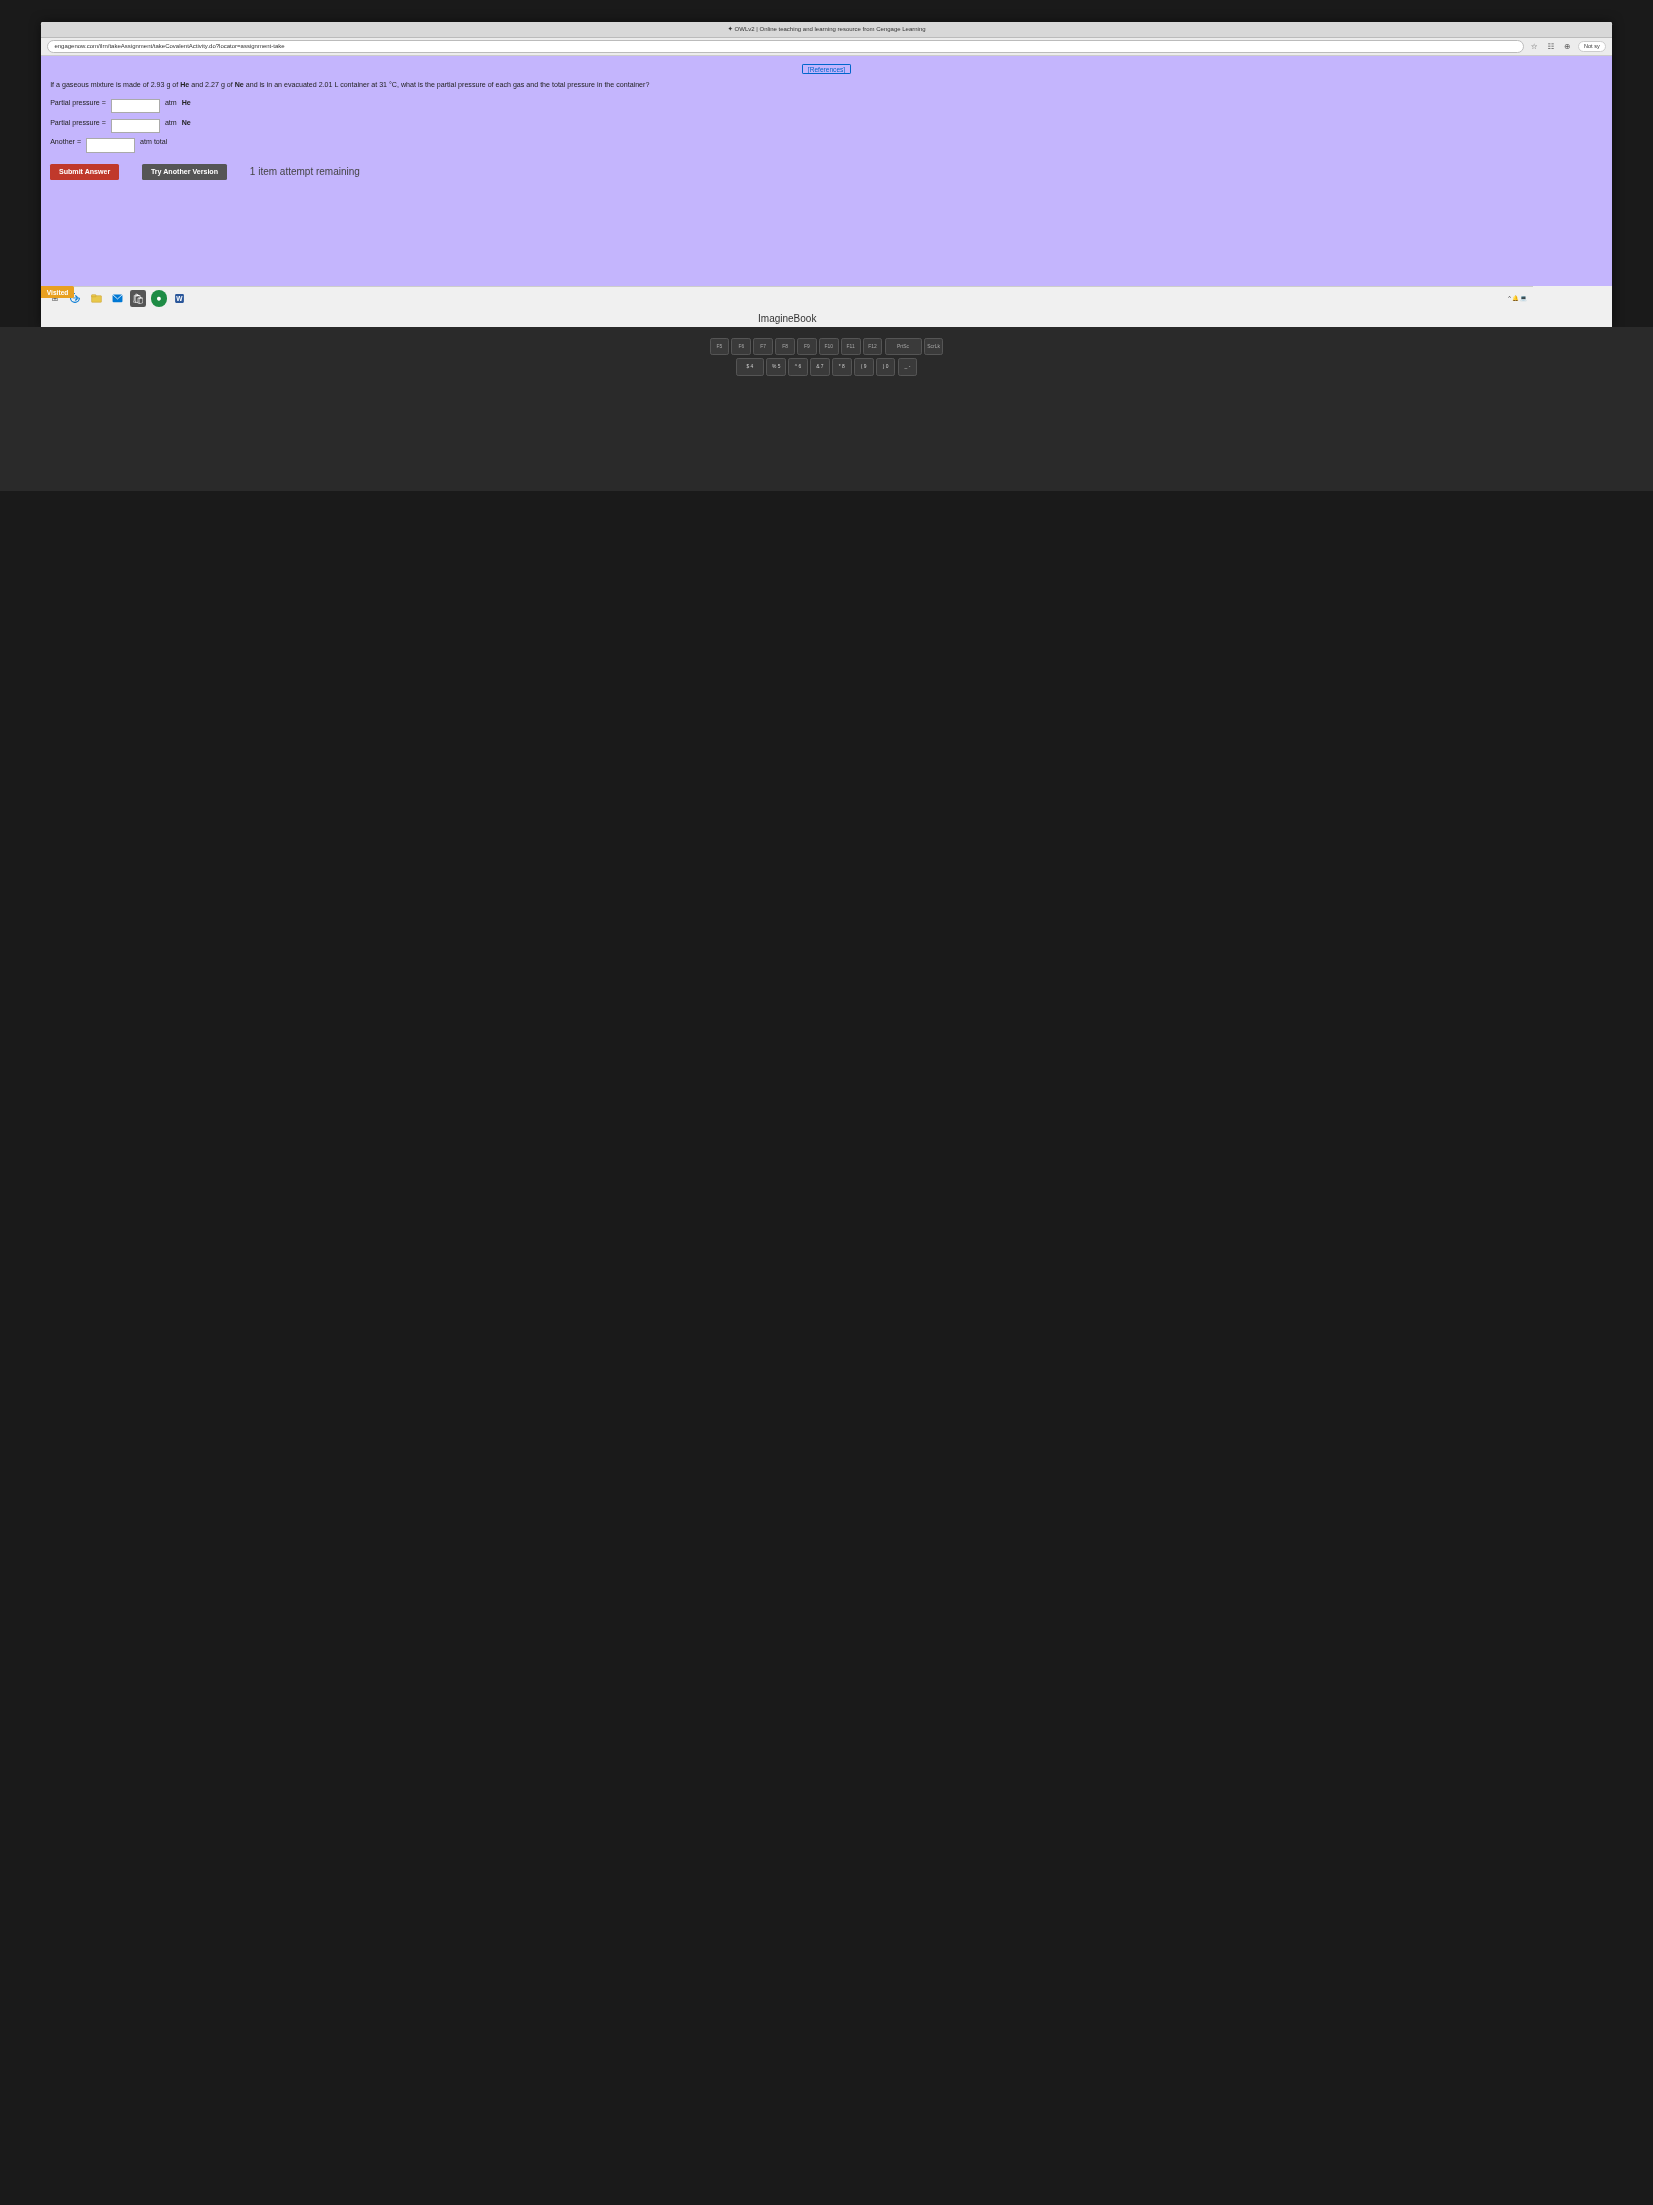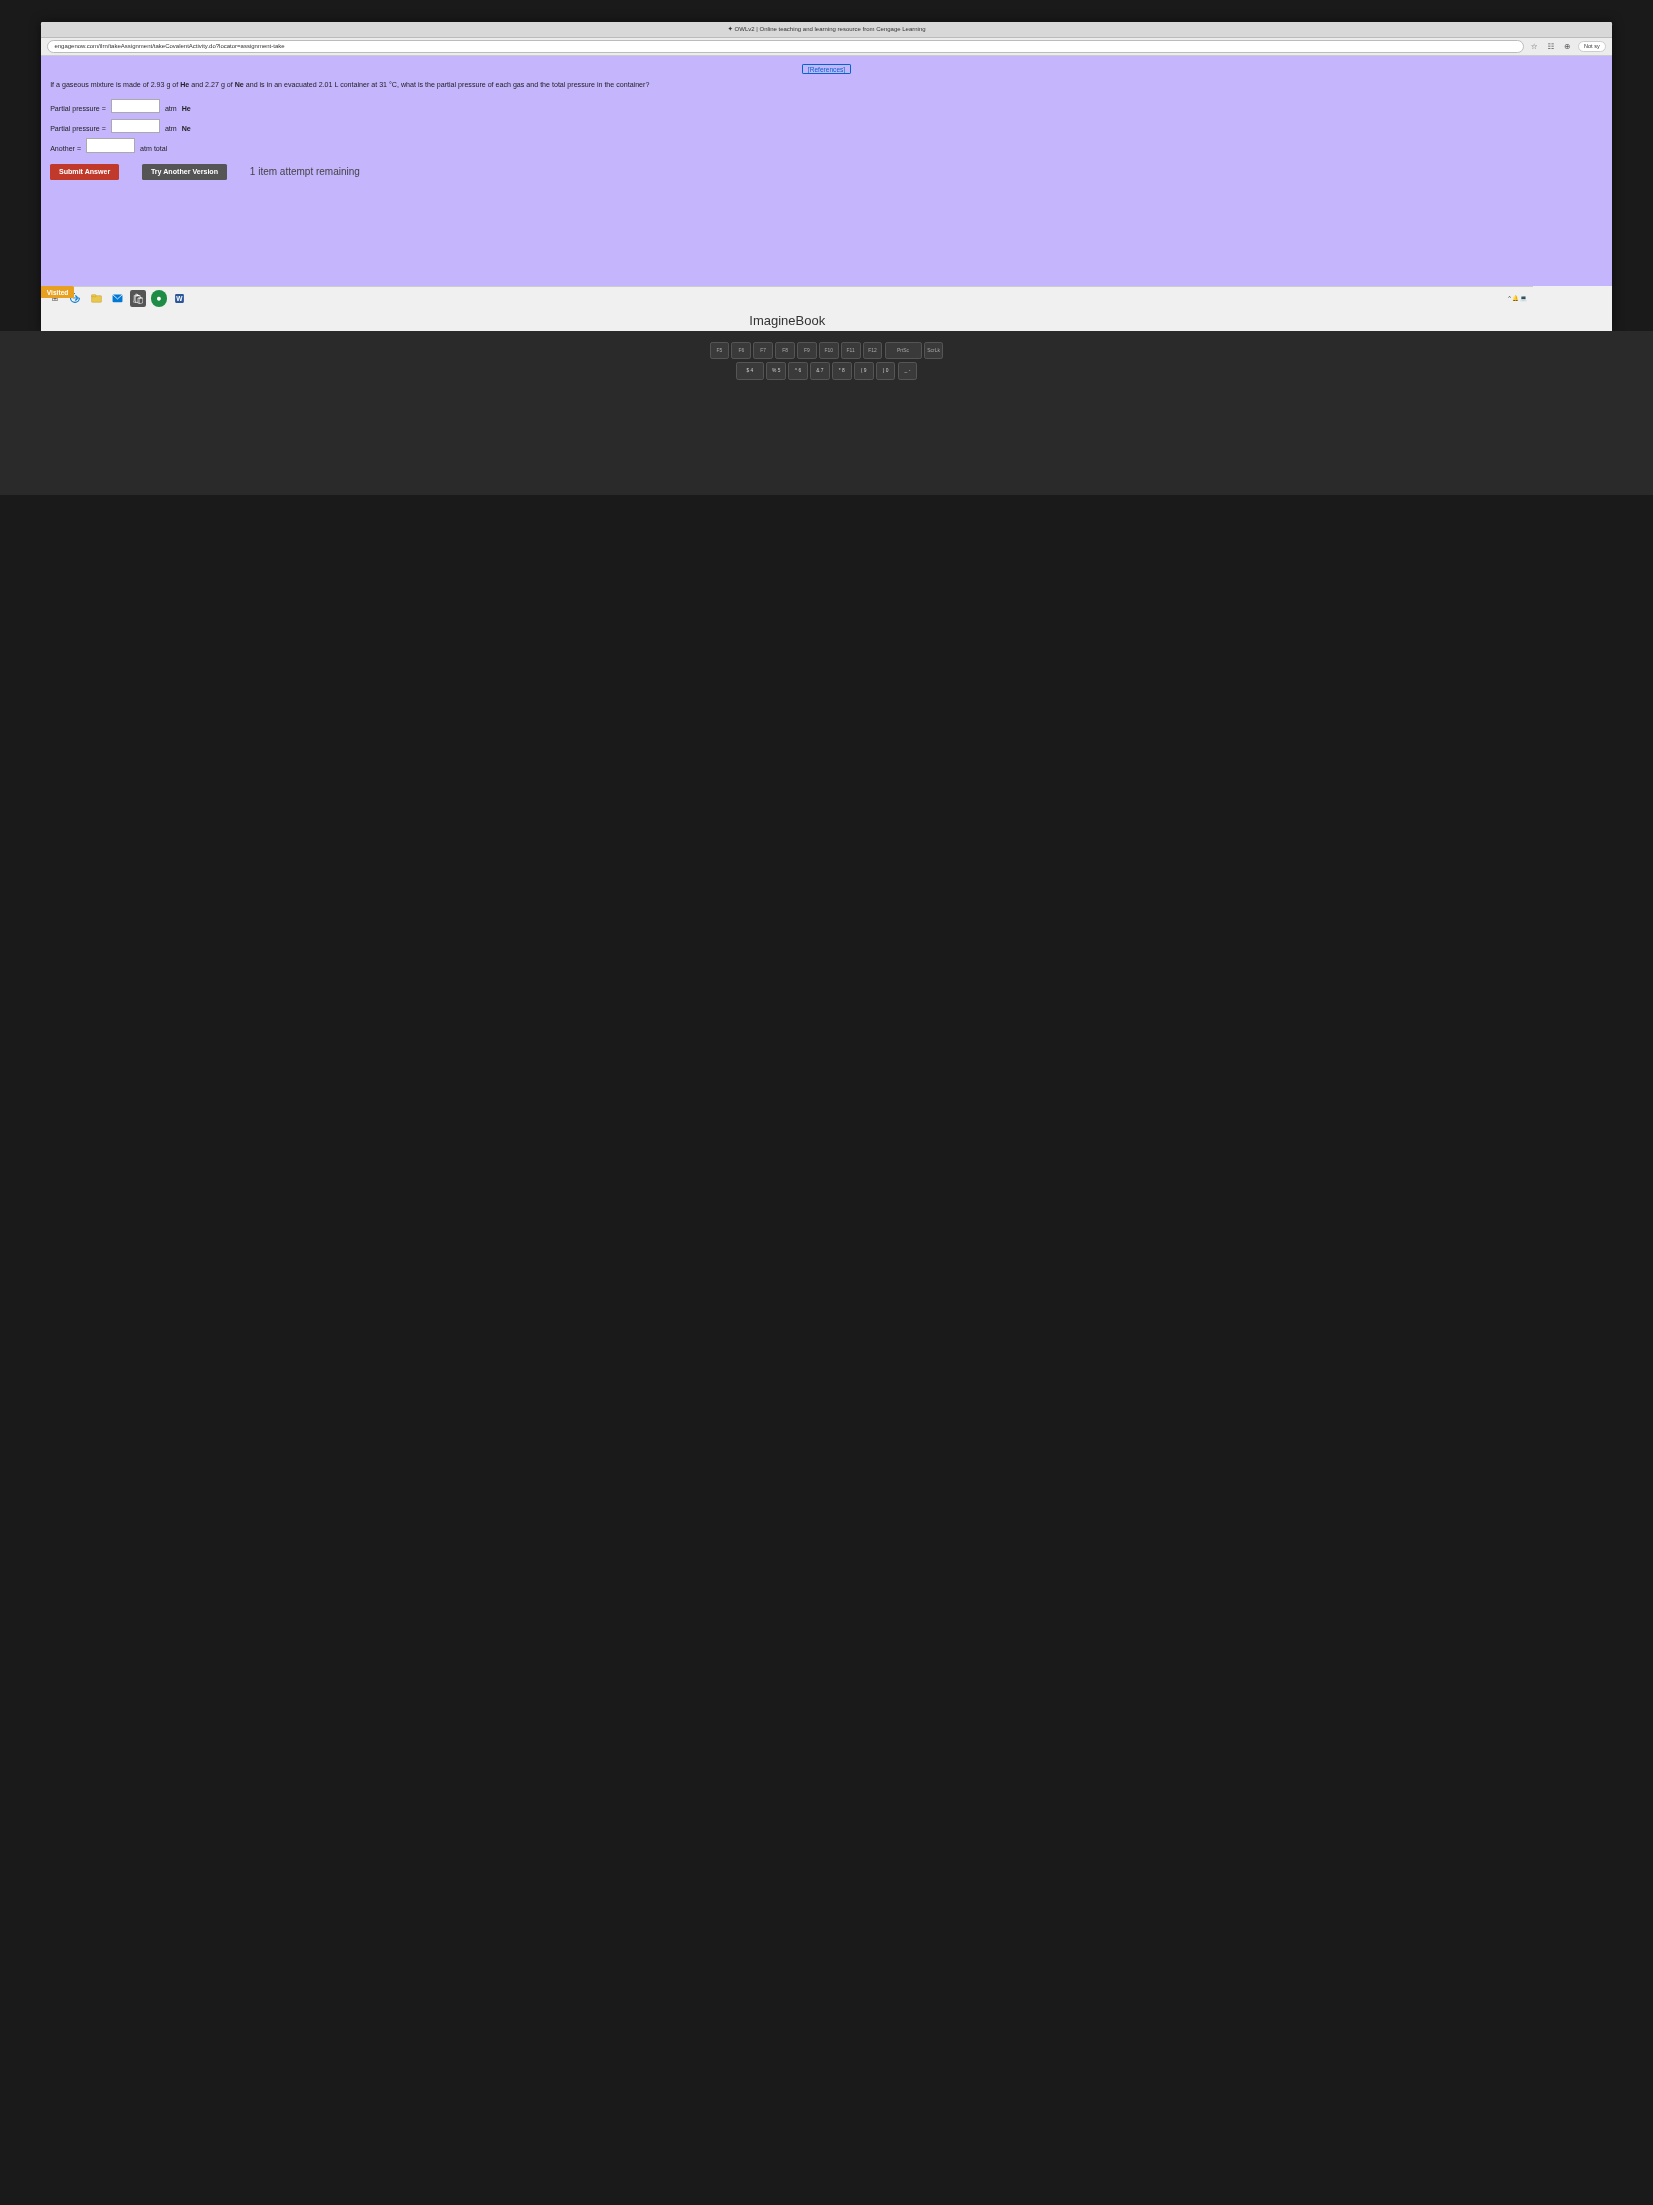--- a/index.html
+++ b/index.html
@@ -115,21 +115,21 @@
       margin-bottom: 8.8px;
       color: #222;
     }
 
     .question-text strong {
       font-weight: bold;
     }
 
     .input-row {
       display: flex;
-      align-items: flex-end;
+      align-items: flex-start;
       margin-bottom: 5.5px;
       gap: 5px;
       font-size: 7.1px;
     }
 
     .input-row input {
       width: 49px;
       height: 14.2px;
       border: 0.5px solid #aaa;
       padding: 1.1px 3.3px;
@@ -228,21 +228,21 @@
     .taskbar-right {
       display: flex;
       align-items: center;
       gap: 2.2px;
       font-size: 5.5px;
       color: #333;
     }
 
     .imagineBook-label {
       text-align: center;
-      font-size: 13px;
+      font-size: 10px;
       color: #333;
       padding: 3.3px 0;
       background: #f0f0f0;
       width: 95%;
     }
 
     
     .laptop-body {
       width: 100%;
       background: #2a2a2a;

